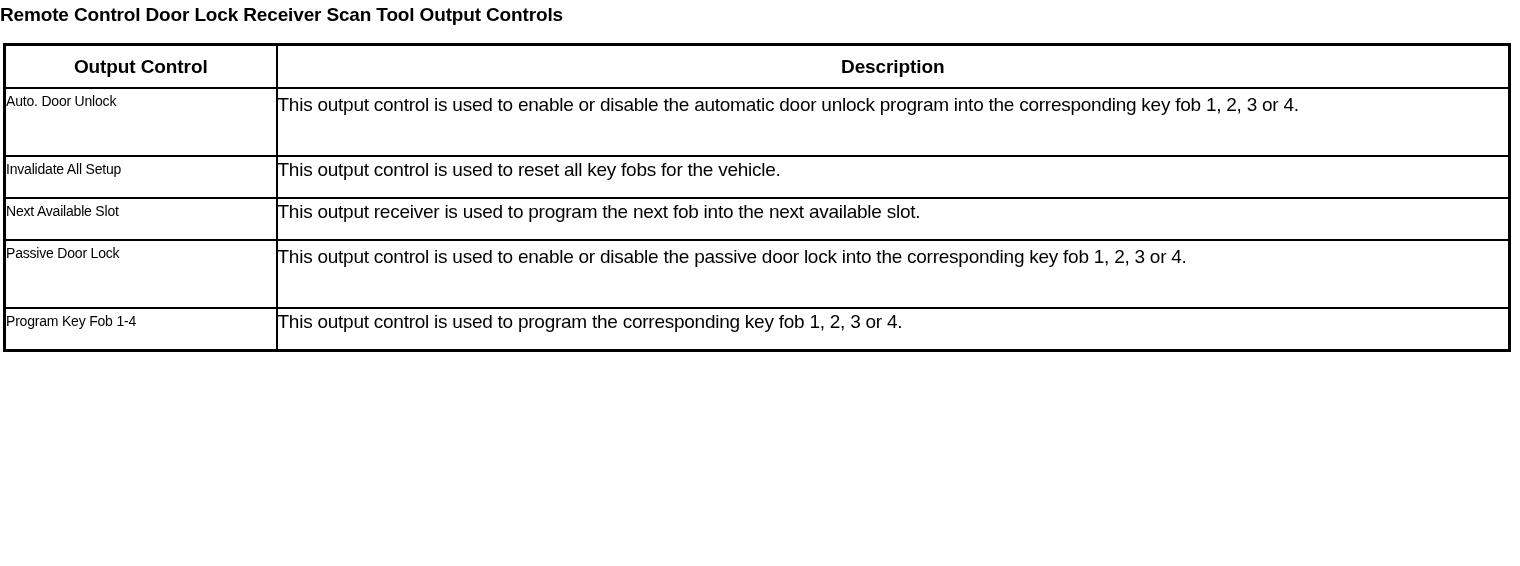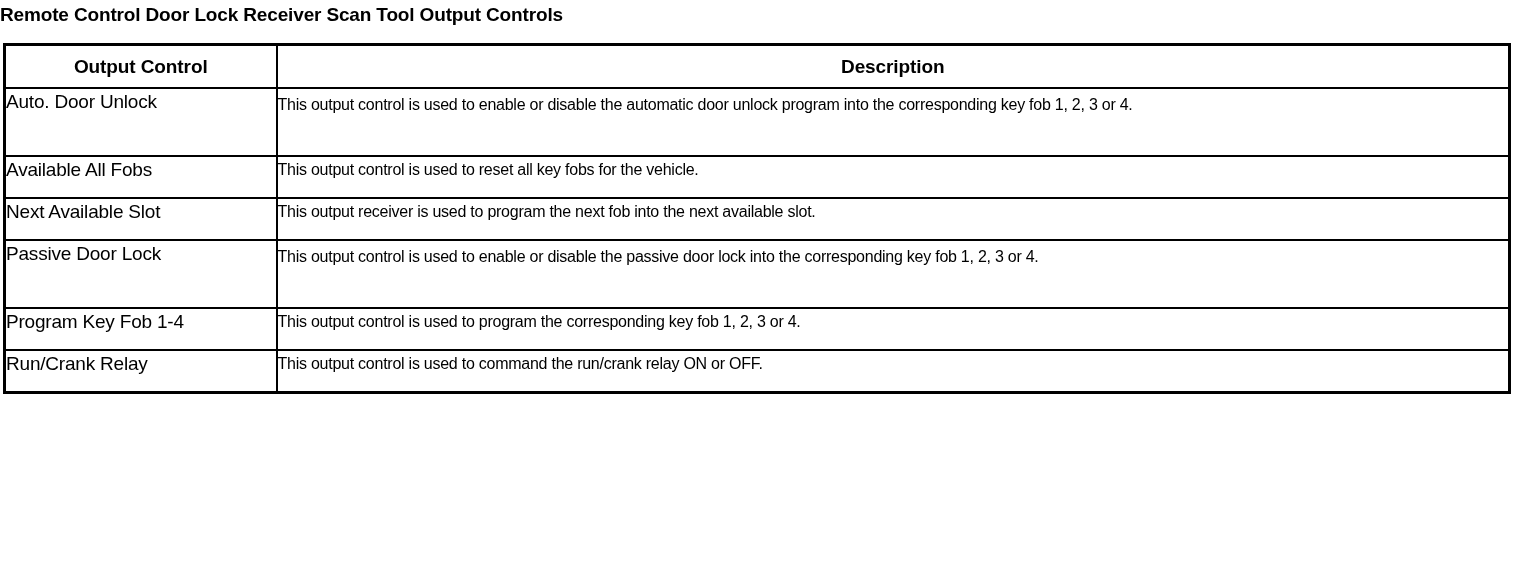--- a/index.html
+++ b/index.html
@@ -58,27 +58,27 @@
     text-align: center;
     font-size: 19px;
     font-weight: bold;
     height: 41px;
     line-height: 41px;
     letter-spacing: -0.1px;
     white-space: nowrap;
     vertical-align: middle;
   }
   td.cell-name {
-    font-size: 19px;
+    font-size: 14px;
     line-height: 25px;
     letter-spacing: -0.2px;
     padding: 0 6px 0 7px;
   }
   td.cell-desc {
-    font-size: 16px;
+    font-size: 19px;
     line-height: 26px;
     letter-spacing: -0.25px;
     padding: 0 8px 0 8px;
   }
   
   tr.r-tall td { height: 66px; }
   tr.r-short td { height: 40px; }
   tr.r-last td { height: 41px; }
 
   
@@ -116,21 +116,21 @@
           <td class="cell-name va-middle">
             <span class="name-pad">Auto. Door Unlock</span>
           </td>
           <td class="cell-desc va-top">
             <span class="line-pad">This output control is used to enable or disable the automatic door unlock program into the corresponding key fob 1, 2, 3 or 4.</span>
           </td>
         </tr>
 
         <tr class="r-short">
           <td class="cell-name va-middle">
-            <span class="name-pad">Available All Fobs</span>
+            <span class="name-pad">Invalidate All Setup</span>
           </td>
           <td class="cell-desc va-middle">
             <span>This output control is used to reset all key fobs for the vehicle.</span>
           </td>
         </tr>
 
 
         <tr class="r-short">
           <td class="cell-name va-middle">
             <span class="name-pad">Next Available Slot</span>
@@ -151,28 +151,20 @@
 
         <tr class="r-short">
           <td class="cell-name va-middle">
             <span class="name-pad">Program Key Fob 1-4</span>
           </td>
           <td class="cell-desc va-middle">
             <span>This output control is used to program the corresponding key fob 1, 2, 3 or 4.</span>
           </td>
         </tr>
 
-        <tr class="r-short">
-          <td class="cell-name va-middle">
-            <span class="name-pad">Run/Crank Relay</span>
-          </td>
-          <td class="cell-desc va-middle">
-            <span>This output control is used to command the run/crank relay ON or OFF.</span>
-          </td>
-        </tr>
 
 
 
       </tbody>
     </table>
   </div>
 
 </div>
 
 </body></html>

